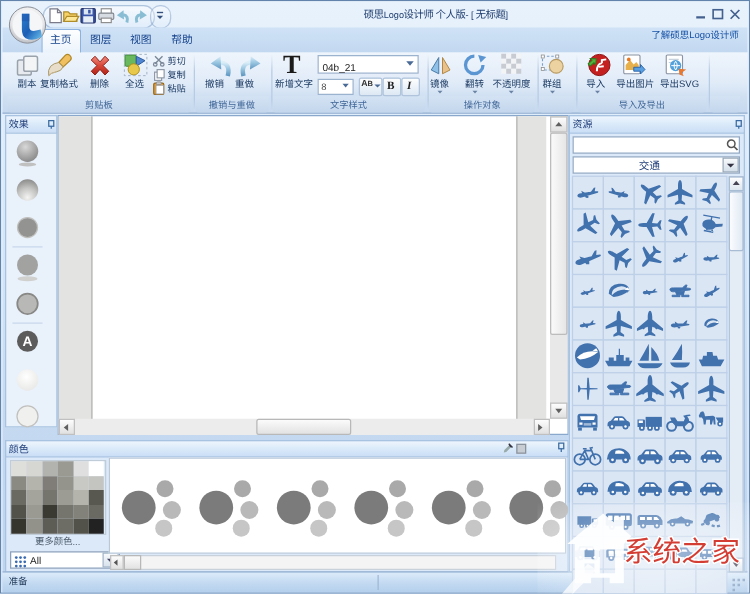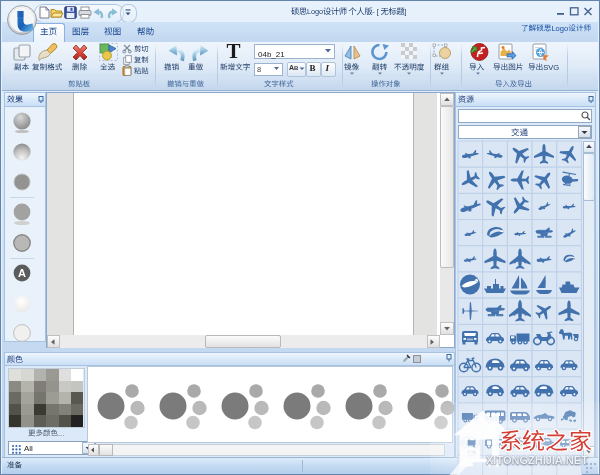--- a/index.html
+++ b/index.html
@@ -1289,13 +1289,12 @@
     </svg>
 <svg style="position:absolute;left:522.2px;top:429px;width:23px;height:23px;overflow:visible" viewBox="0 -880 1000 1000">
       <use href="#g77" fill="#d33d33" stroke="#ffffff" stroke-width="105" paint-order="stroke"></use>
     </svg>
 <svg style="position:absolute;left:545.4px;top:429px;width:23px;height:23px;overflow:visible" viewBox="0 -880 1000 1000">
       <use href="#g78" fill="#d33d33" stroke="#ffffff" stroke-width="105" paint-order="stroke"></use>
     </svg>
 <svg style="position:absolute;left:568.6px;top:429px;width:23px;height:23px;overflow:visible" viewBox="0 -880 1000 1000">
       <use href="#g79" fill="#d33d33" stroke="#ffffff" stroke-width="105" paint-order="stroke"></use>
     </svg>
-<div style="position:absolute;left:486px;top:454px;font:bold 11px 'Liberation Sans';color:#eef2f6;letter-spacing:0px;text-shadow:0 1px 2px rgba(90,105,130,0.9), 0 0 1px rgba(90,105,130,0.8)">XITONGZHIJIA.NET</div>
 </div>
 </body></html>

